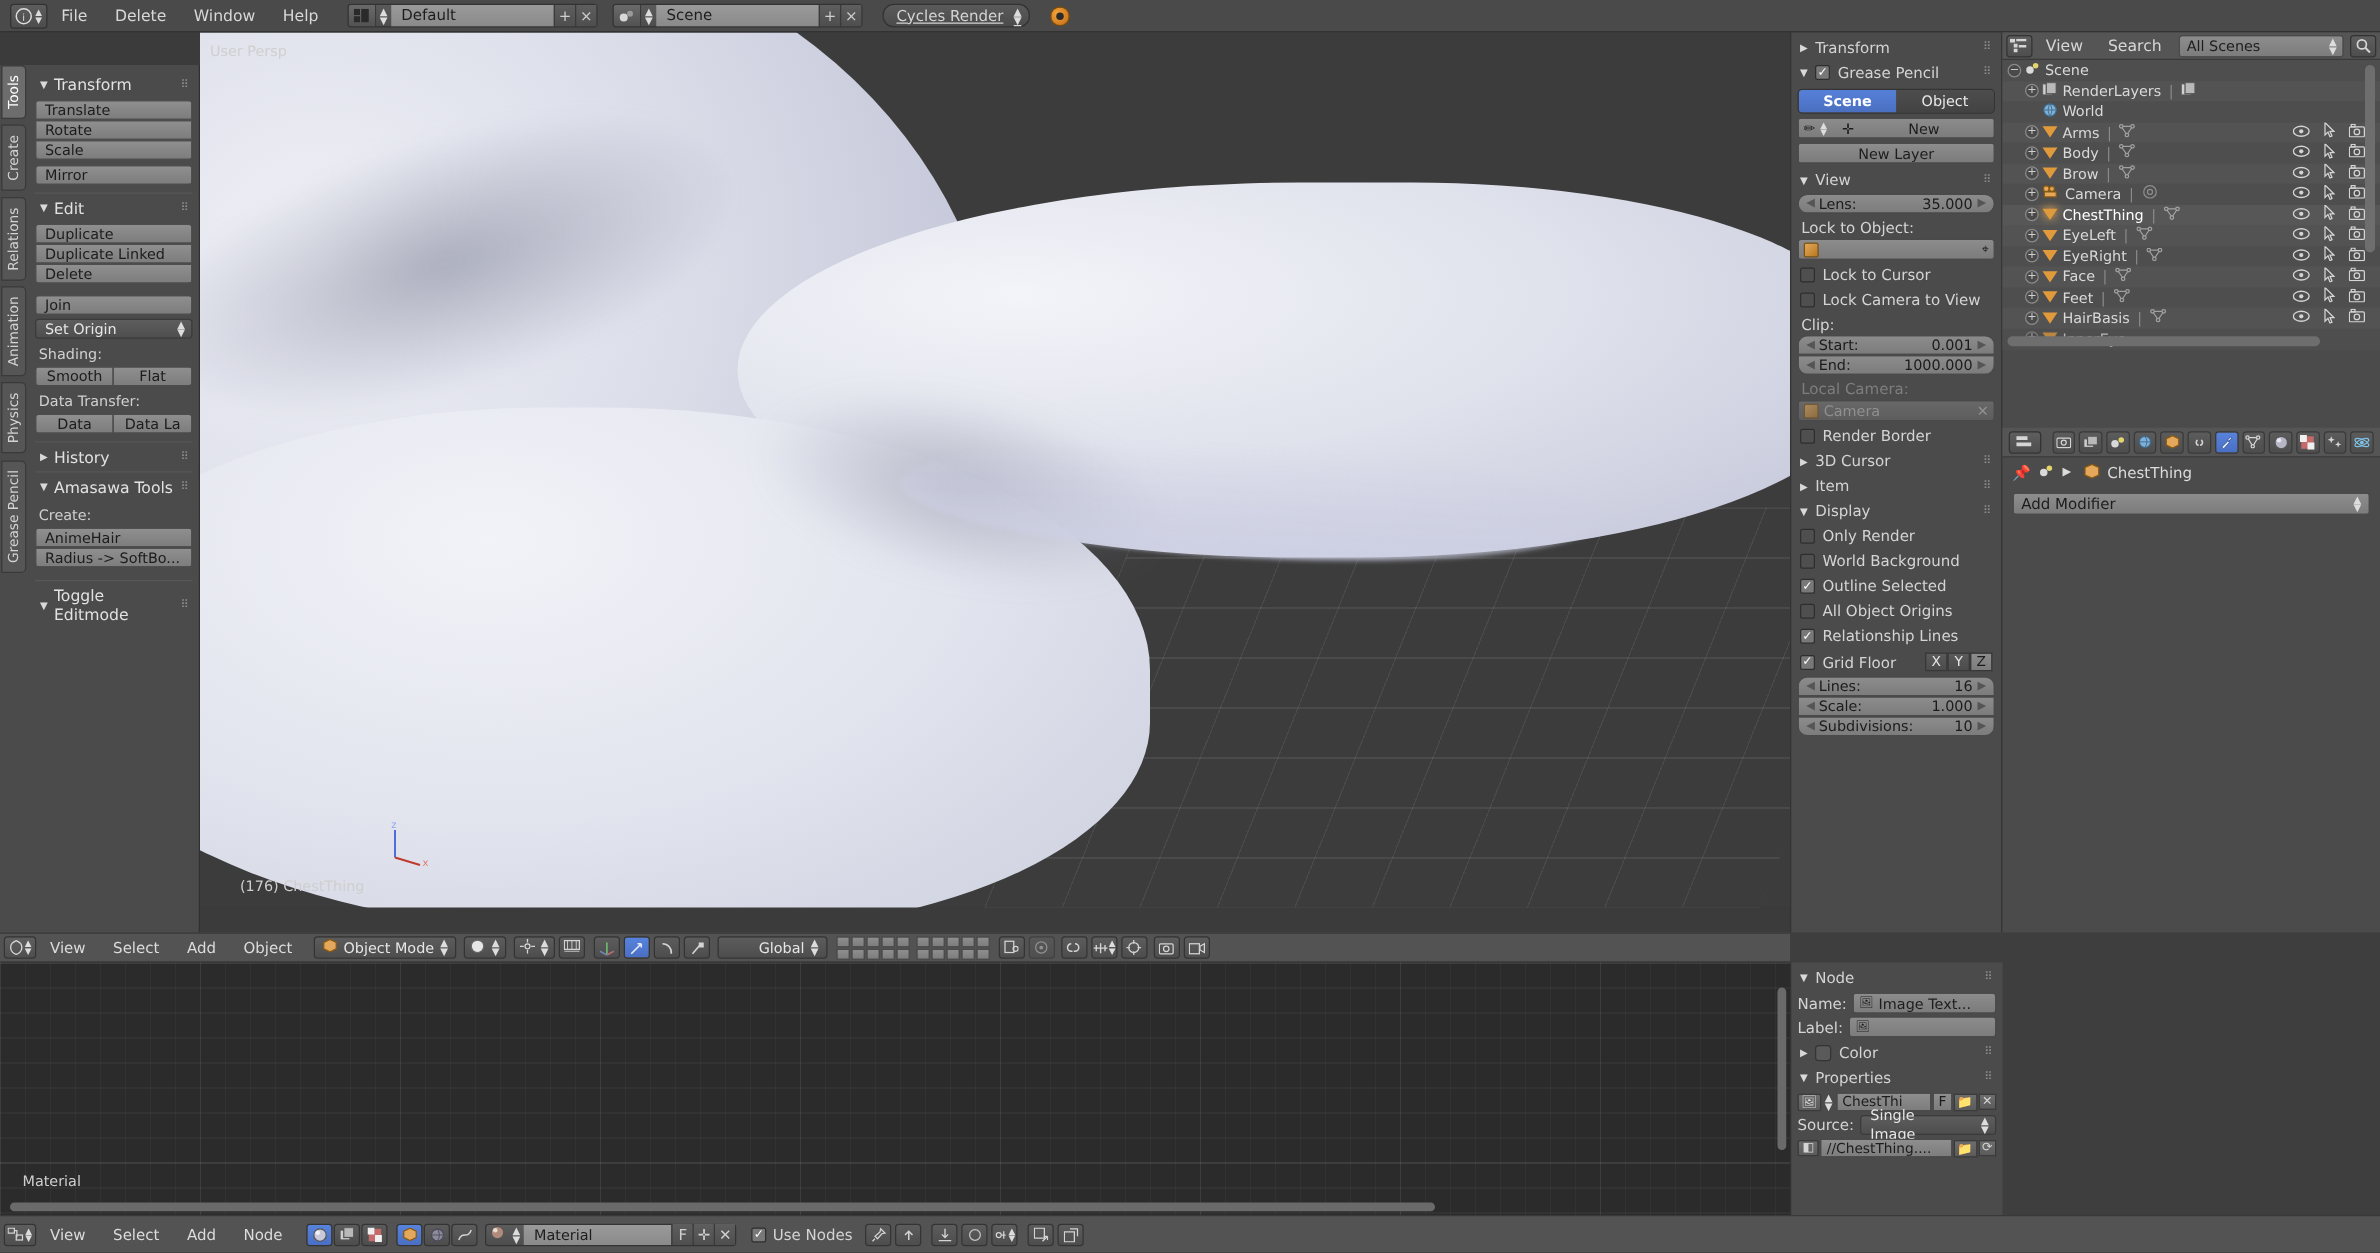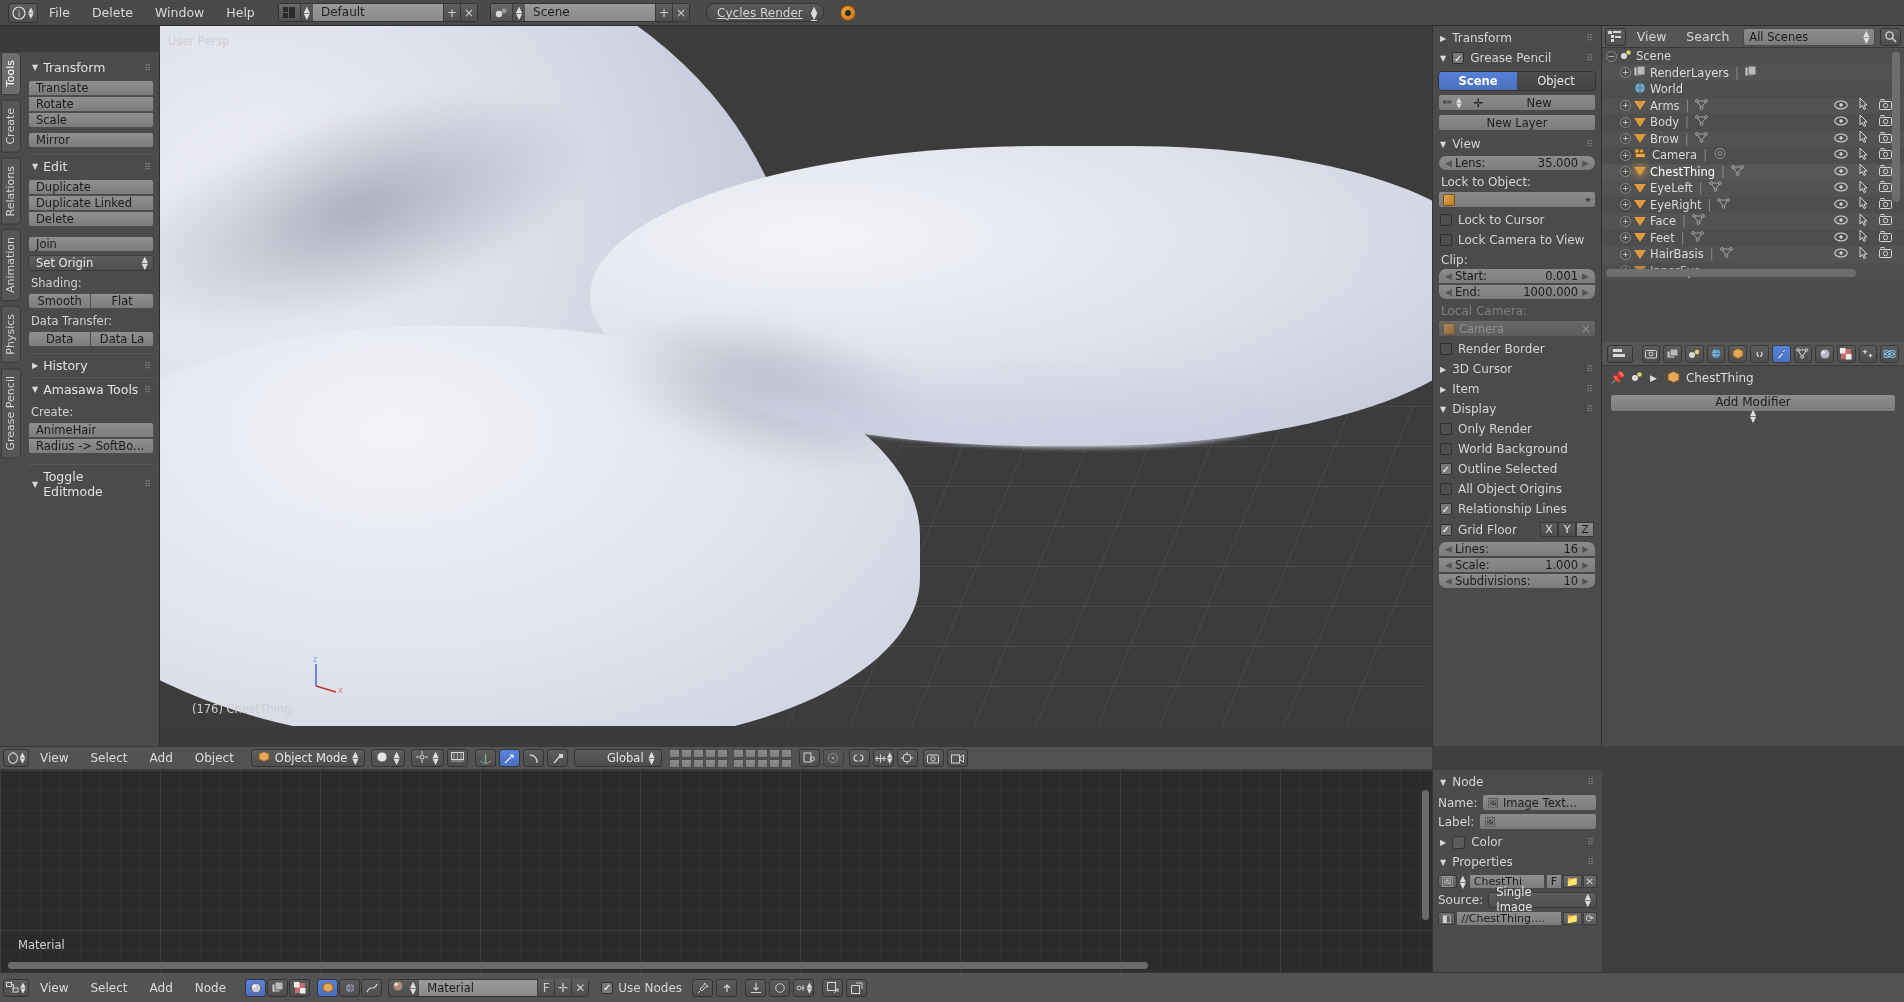--- a/index.html
+++ b/index.html
@@ -171,21 +171,21 @@
   
   .props{ position:absolute; left:1602px; top:342px; width:302px; height:404px; background:#4b4b4b;}
   .props-tabs{ height:24px;background:#555;display:flex;align-items:center;gap:3px;padding:0 5px;
      border-bottom:1px solid #3a3a3a;}
   .ptab{ width:19px;height:18px;background:linear-gradient(#5c5c5c,#4d4d4d);border:1px solid #3a3a3a;
      border-radius:3px;display:flex;align-items:center;justify-content:center;}
   .ptab.on{ background:linear-gradient(#5783dd,#4a6fc4);}
   .props-bc{ height:24px;display:flex;align-items:center;gap:6px;padding:0 8px;font-size:12px;color:#dcdcdc;}
   .addmod{ display:flex;align-items:center;justify-content:space-between;margin:4px 8px;
      height:18px;background:linear-gradient(#8d8d8d,#7c7c7c);border:1px solid #4a4a4a;border-radius:3px;
-     padding:0 6px;color:#1d1d1d;font-size:12px;flex-direction:column;}
+     padding:0 6px;color:#1d1d1d;font-size:12px;}
 
   
   .vp-header{
     position:absolute; left:0; top:746px; width:1432px; height:24px;
     background:#535353; border-top:1px solid #393939;border-bottom:1px solid #393939;
     display:flex;align-items:center;gap:0px;padding:0 3px;
   }
   .hicon{ width:26px;height:18px;background:linear-gradient(#5e5e5e,#4e4e4e);border:1px solid #343434;
      border-radius:3px;display:flex;align-items:center;justify-content:center;flex:none;}
   .hmenu{ padding:0 11px;font-size:12px;color:#dcdcdc;}

